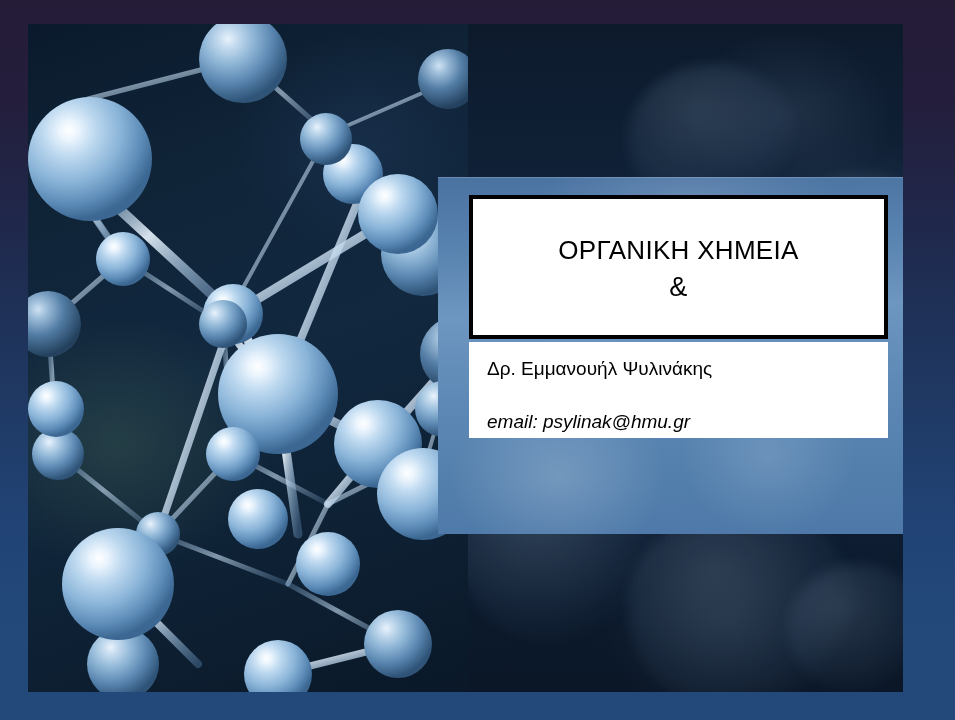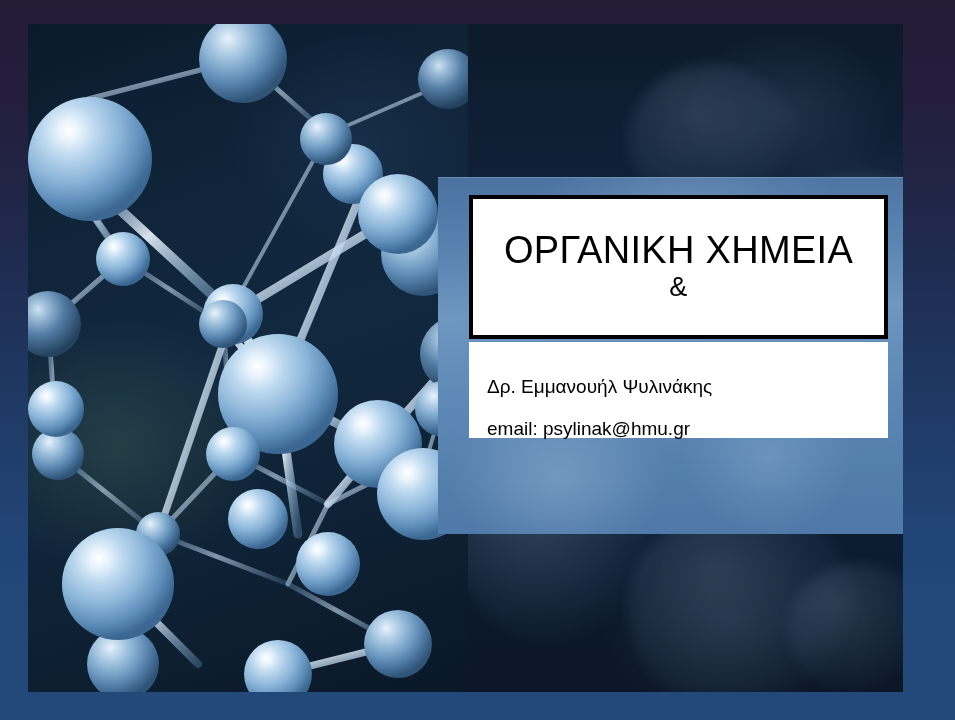--- a/index.html
+++ b/index.html
@@ -110,21 +110,21 @@
     border: 4px solid #000000;
     box-sizing: border-box;
     display: flex;
     flex-direction: column;
     align-items: center;
     justify-content: center;
     text-align: center;
   }
   #title-box .tline {
     color: #000000;
-    font-size: 38px;
+    font-size: 26px;
     line-height: 40px;
     font-family: "Liberation Sans", sans-serif;
     letter-spacing: 0.3px;
     white-space: nowrap;
   }
   #title-box .tline.amp { font-size: 27px; line-height: 34px; }
 
   
   #subtitle-box {
     position: absolute;
@@ -135,23 +135,22 @@
     background: #ffffff;
     box-sizing: border-box;
     padding: 16px 0 0 18px;
   }
   #subtitle-box .sline {
     color: #000000;
     font-size: 19px;
     line-height: 22px;
     font-family: "Liberation Sans", sans-serif;
     white-space: nowrap;
-    margin-top: 18px;
-  }
-  #subtitle-box .sline.second { margin-top: 20px; }
+  }
+  #subtitle-box .sline.second { margin-top: 31px; font-style: italic; }
 </style>
 </head>
 <body>
 
 <div id="slide">
 
   <div id="content">
 
     <div class="bg-dark">
       <div class="bubble" style="left:600px;top:40px;width:170px;height:150px;"></div>

